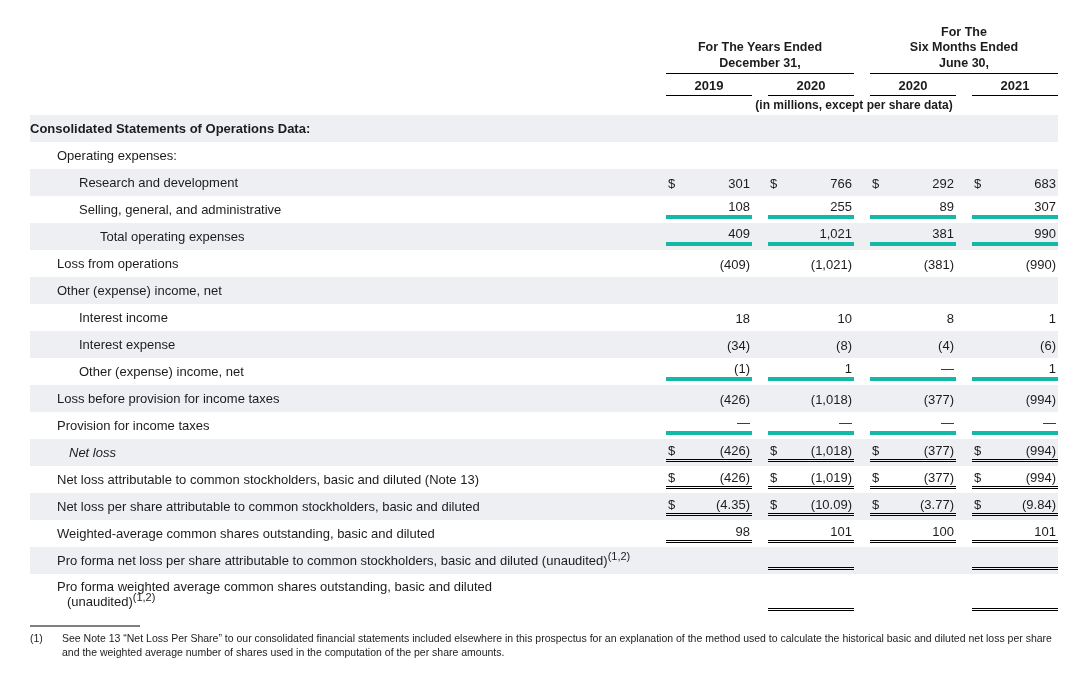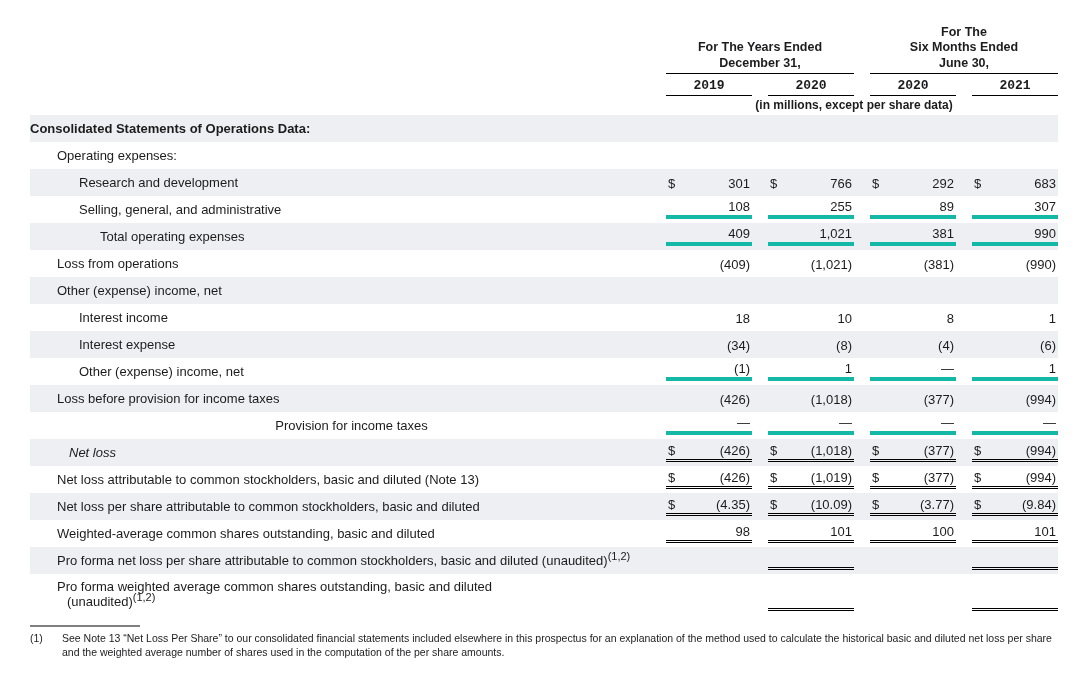--- a/index.html
+++ b/index.html
@@ -25,21 +25,21 @@
   
   thead th, thead td { padding: 0; font-weight: bold; }
   th.grp { vertical-align: bottom; padding-left: 16px; height: 60px; }
   .grpwrap {
     border-bottom: 1.5px solid #000;
     text-align: center;
     font-size: 12.5px;
     line-height: 15.5px;
     padding-bottom: 2px;
   }
-  th.yr-td { vertical-align: bottom; padding-left: 16px; height: 22px; font-family: Liberation Mono, monospace; }
+  th.yr-td { vertical-align: bottom; padding-left: 16px; height: 22px; }
   .yrline {
     border-bottom: 1.5px solid #000;
     text-align: center;
     font-size: 13px;
     padding-bottom: 2px;
   }
   td.units {
     text-align: center;
     font-weight: bold;
     font-size: 12px;
@@ -427,21 +427,21 @@
             </div>
           </td>
           <td class="num">
             <div class="cl">
               <span class="d">&nbsp;</span>
               <span class="v">(994)</span>
             </div>
           </td>
         </tr>
         <tr>
-          <td class="lbl" style="padding-left: 27px; text-align: center;"><span class="lbl-line">Provision for income taxes</span></td>
+          <td class="lbl" style="padding-left: 27px;"><span class="lbl-line">Provision for income taxes</span></td>
           <td class="num">
             <div class="cl u-s">
               <span class="d">&nbsp;</span>
               <span class="v">—</span>
             </div>
           </td>
           <td class="num">
             <div class="cl u-s">
               <span class="d">&nbsp;</span>
               <span class="v">—</span>

